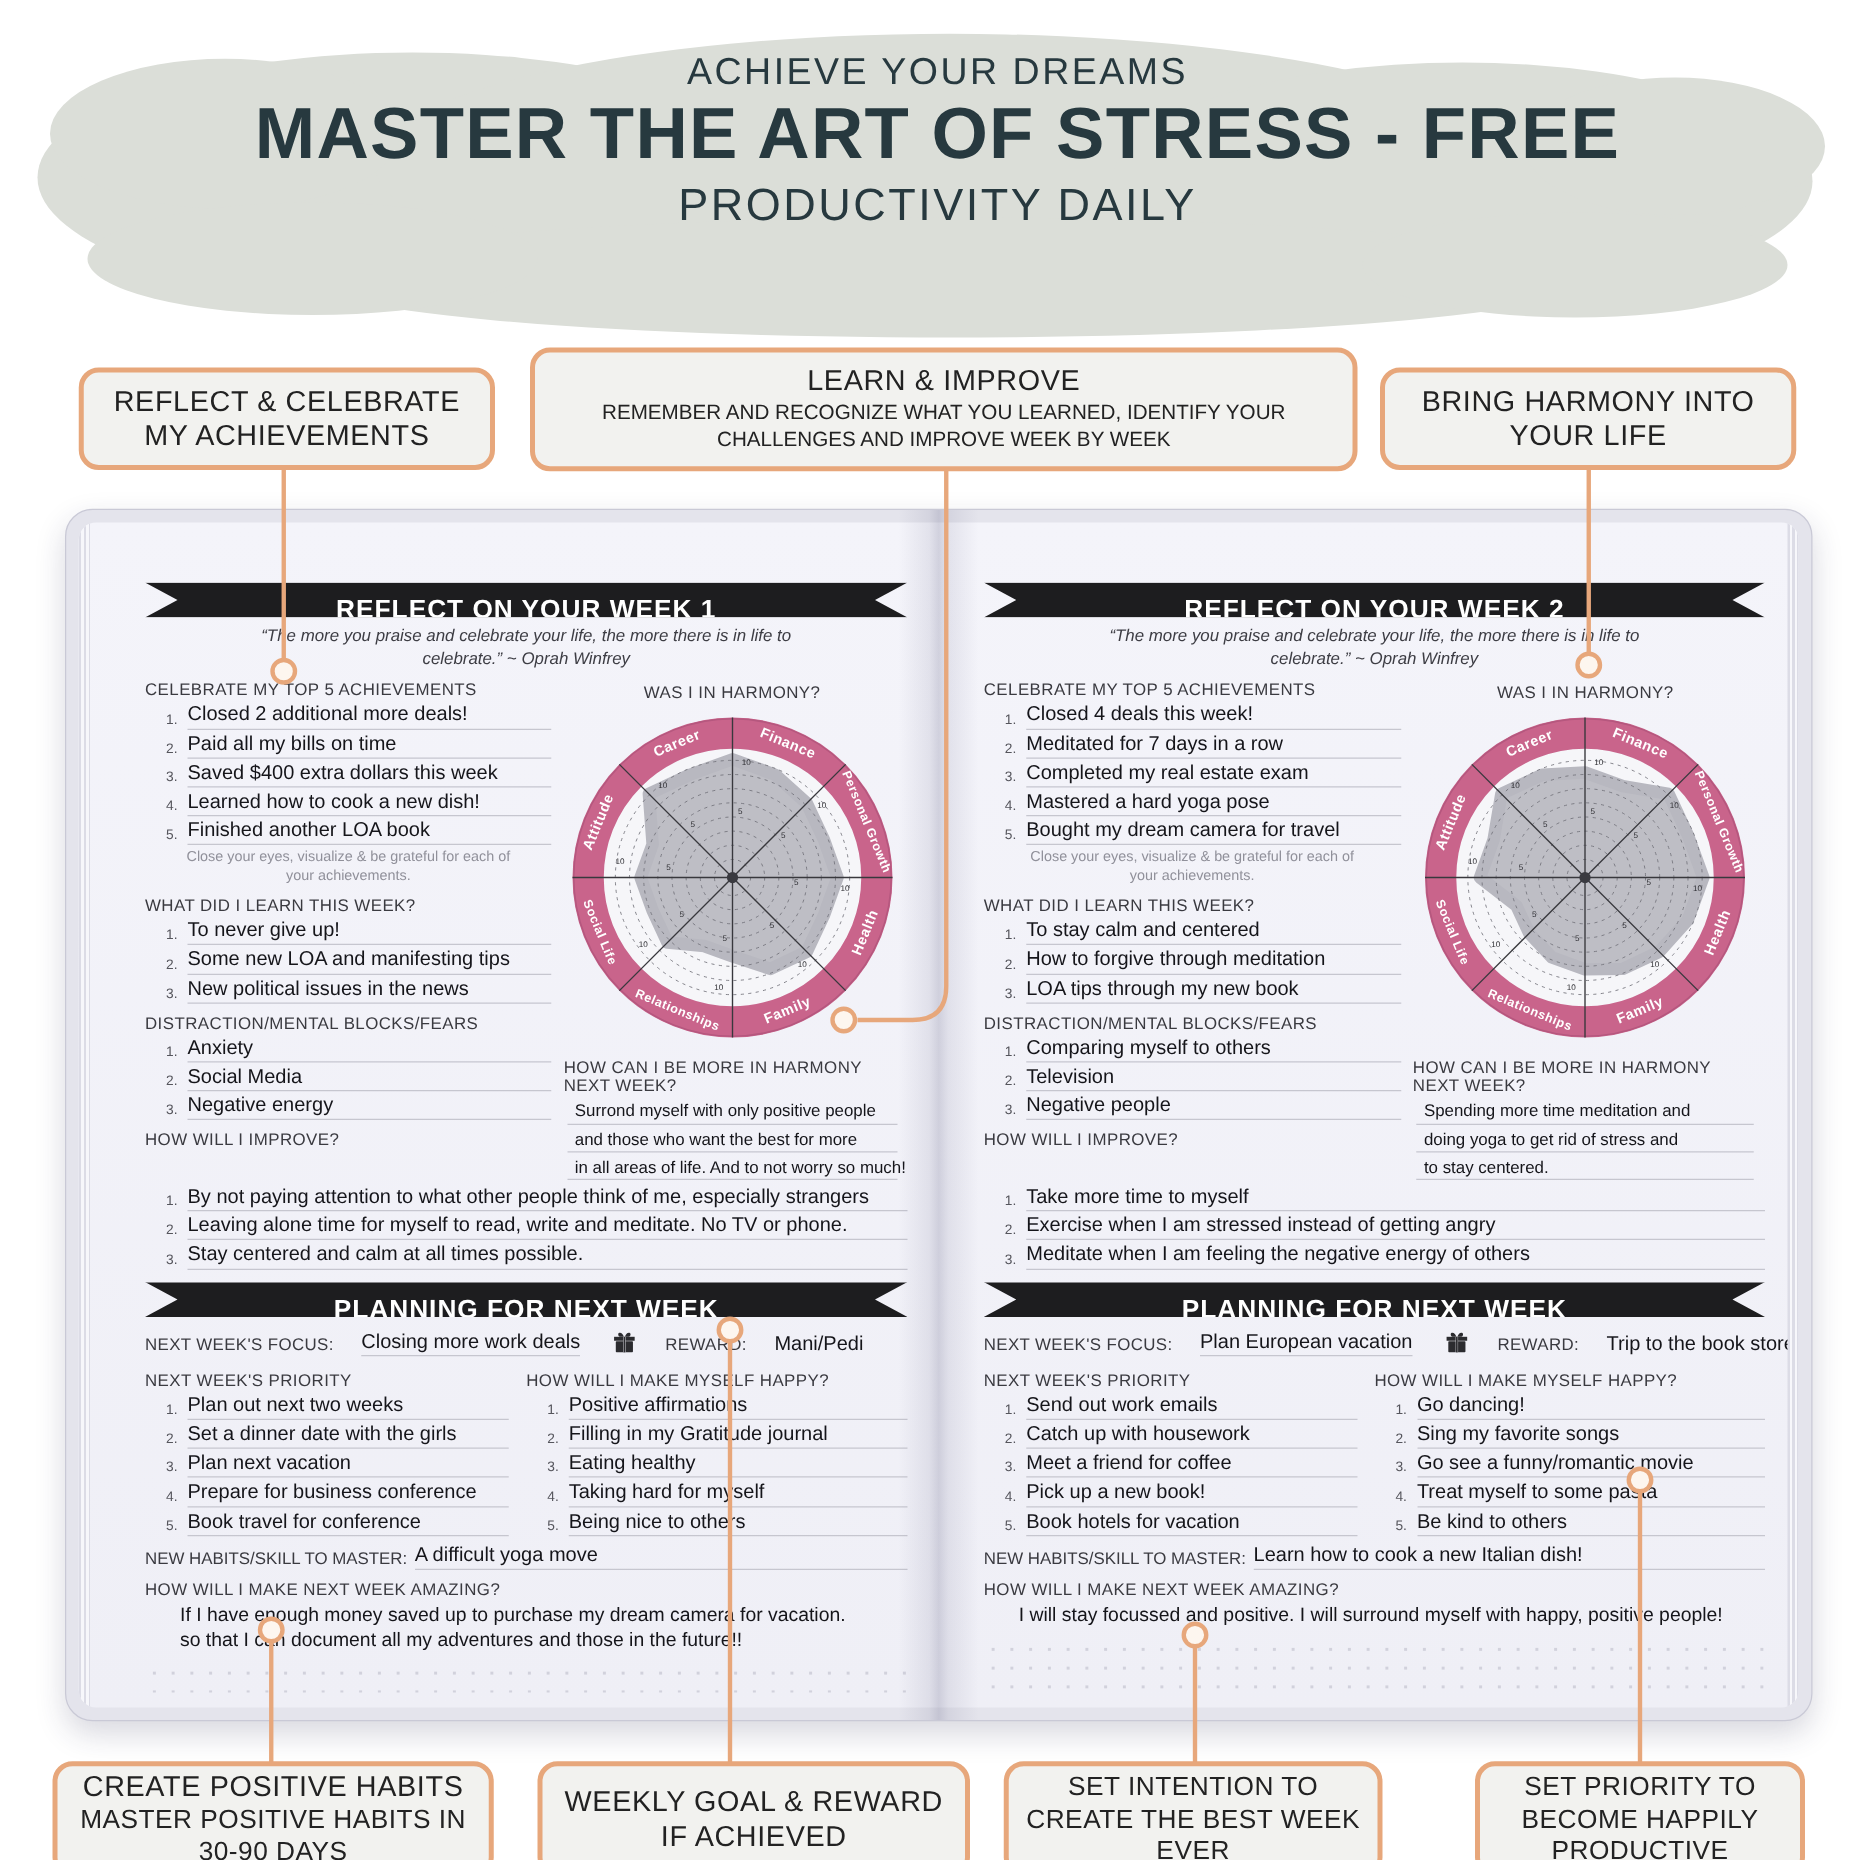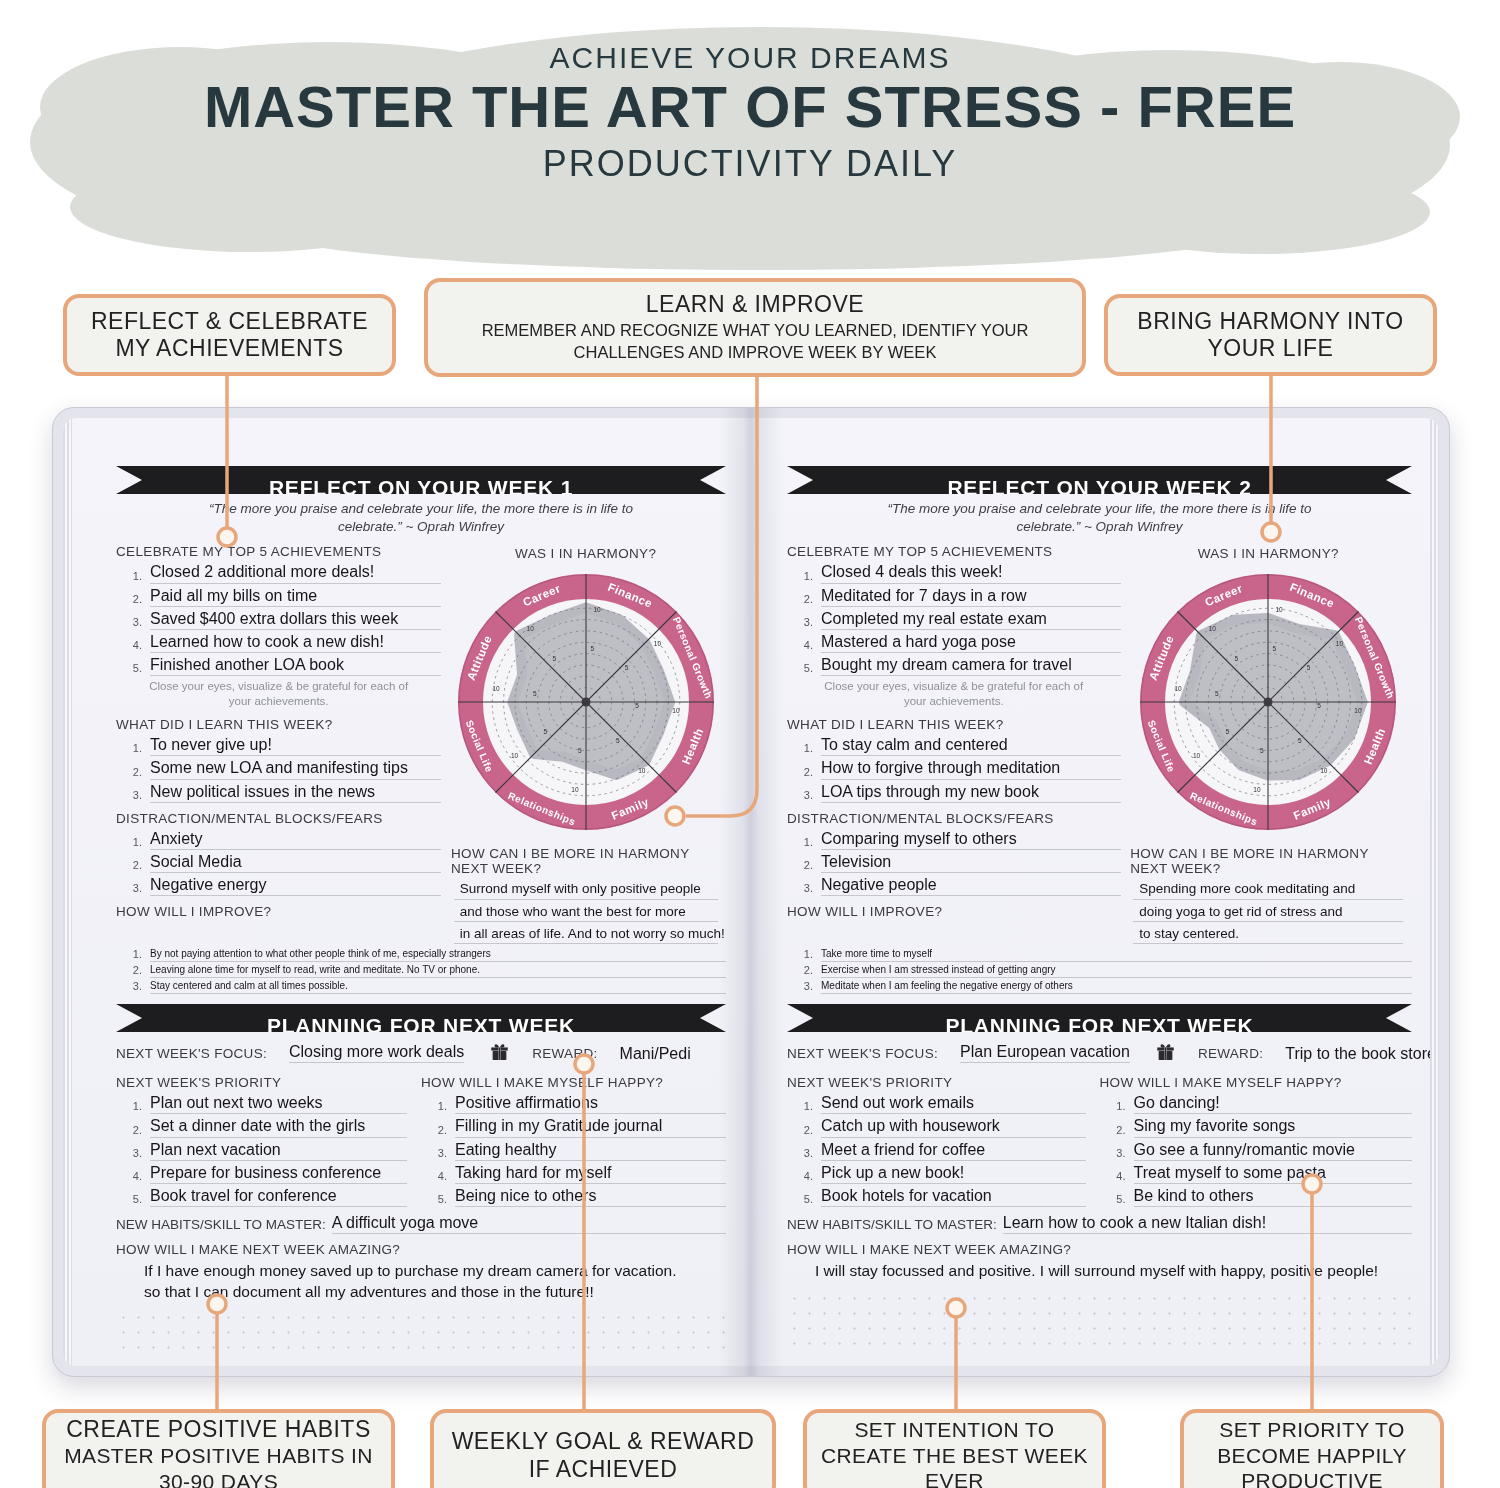--- a/index.html
+++ b/index.html
@@ -54,21 +54,21 @@
   .plabel.center{text-align:center;margin-top:6px;}
   .row{display:flex;align-items:flex-end;margin:2px 0;flex:none;}
   .num{width:26px;flex:none;font-size:11px;color:#55555c;text-align:right;padding-right:8px;padding-bottom:2px;}
   .hand{font-size:16px;color:#15151a;line-height:1.2;white-space:nowrap;}
   .u{border-bottom:1.4px solid #c6c6cf;padding-bottom:1px;}
   .row .hand{flex:1;}
   .note{font-size:11.5px;color:#90909a;text-align:center;width:82%;margin:3px auto 1px;line-height:1.3;flex:none;}
   .wheel{width:272px;height:272px;margin-top:2px;flex:none;}
   .h-label{width:96%;}
   .h-line{width:94%;align-self:center;font-size:13.5px;margin:2px 0;padding:0 0 1px 6px;box-sizing:border-box;flex:none;}
-  .imp .hand{font-size:10px;}
+  .imp .hand{font-size:16px;}
   .focus-row{display:flex;align-items:flex-end;margin-top:10px;gap:22px;flex:none;}
   .focus-row .fl{font-size:13.5px;color:#3a3a40;letter-spacing:.3px;flex:none;padding-bottom:2px;}
   .focus-row .fv{max-width:235px;flex:1;}
   .focus-row .rv{flex:1;}
   .gift{flex:none;width:19px;height:19px;margin:0 1px 1px 4px;}
   .cols2{display:flex;margin-top:8px;flex:none;}
   .cols2>div{width:50%;box-sizing:border-box;}
   .cols2>div:first-child{padding-right:14px;}
   .habit-row{display:flex;align-items:flex-end;gap:6px;margin-top:4px;flex:none;}
   .habit-row .fl{font-size:13.5px;color:#3a3a40;flex:none;padding-bottom:2px;}
@@ -435,21 +435,21 @@
                 <text x="180.19993643816787" y="29.291913994946384" fill="#fff" font-size="11.5" font-weight="bold" text-anchor="middle" dominant-baseline="central" letter-spacing="0.5" font-family="Liberation Sans, sans-serif" transform="rotate(22.5 180.2 29.3)">Finance</text>
                 <text x="242.70808600505362" y="91.80006356183213" fill="#fff" font-size="10" font-weight="bold" text-anchor="middle" dominant-baseline="central" letter-spacing="0.5" font-family="Liberation Sans, sans-serif" transform="rotate(67.5 242.7 91.8)">Personal Growth</text>
                 <text x="242.70808600505362" y="180.19993643816787" fill="#fff" font-size="11.5" font-weight="bold" text-anchor="middle" dominant-baseline="central" letter-spacing="0.5" font-family="Liberation Sans, sans-serif" transform="rotate(292.5 242.7 180.2)">Health</text>
                 <text x="180.19993643816787" y="242.70808600505362" fill="#fff" font-size="11.5" font-weight="bold" text-anchor="middle" dominant-baseline="central" letter-spacing="0.5" font-family="Liberation Sans, sans-serif" transform="rotate(337.5 180.2 242.7)">Family</text>
                 <text x="91.80006356183219" y="242.70808600505364" fill="#fff" font-size="10" font-weight="bold" text-anchor="middle" dominant-baseline="central" letter-spacing="0.5" font-family="Liberation Sans, sans-serif" transform="rotate(382.5 91.8 242.7)">Relationships</text>
                 <text x="29.29191399494637" y="180.19993643816784" fill="#fff" font-size="10" font-weight="bold" text-anchor="middle" dominant-baseline="central" letter-spacing="0.5" font-family="Liberation Sans, sans-serif" transform="rotate(427.5 29.3 180.2)">Social Life</text>
                 <text x="29.2919139949464" y="91.8000635618321" fill="#fff" font-size="11.5" font-weight="bold" text-anchor="middle" dominant-baseline="central" letter-spacing="0.5" font-family="Liberation Sans, sans-serif" transform="rotate(292.5 29.3 91.8)">Attitude</text>
                 <circle cx="136" cy="136" r="4.5" fill="#3a3a40"></circle>
               </svg>
       <div class="plabel h-label">HOW CAN I BE MORE IN HARMONY NEXT WEEK?</div>
-      <div class="hand u h-line">Spending more cook meditating and</div>
+      <div class="hand u h-line">Spending more time meditation and</div>
       <div class="hand u h-line">doing yoga to get rid of stress and</div>
       <div class="hand u h-line">to stay centered.</div>
     </div>
   </div>
   <div class="imp">
     <div class="row">
               <span class="num">1.</span>
               <span class="hand u">Take more time to myself</span>
             </div>
     <div class="row">

